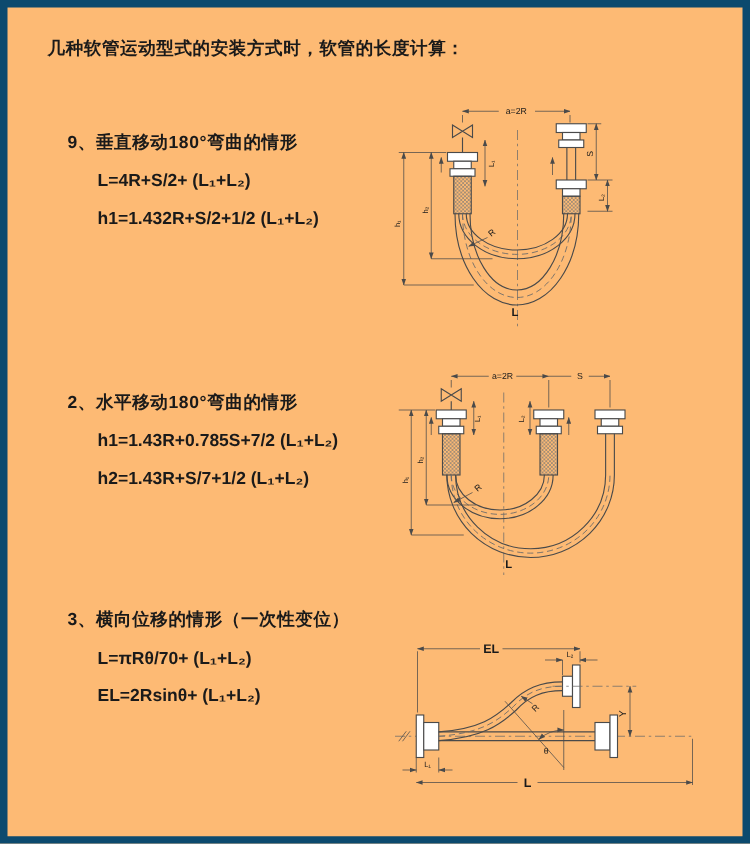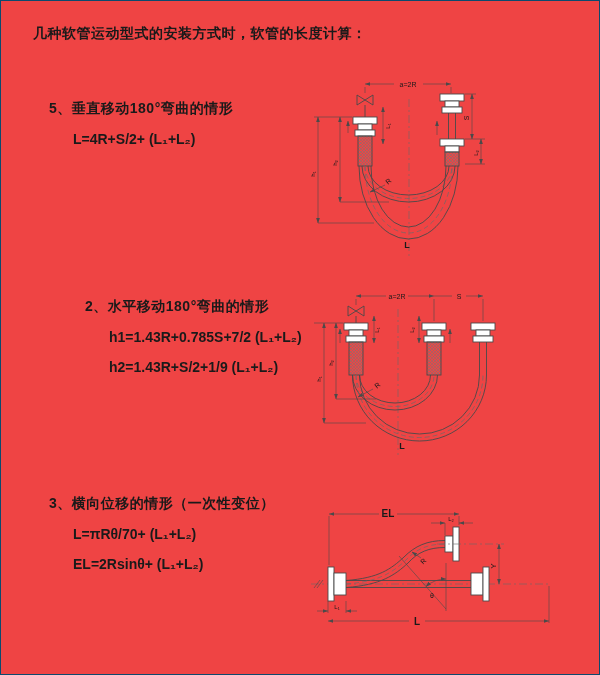--- a/index.html
+++ b/index.html
@@ -1,34 +1,34 @@
 <!DOCTYPE html>
 <html><head>
 <meta charset="utf-8">
 <style>
   html,body{margin:0;padding:0;background:#e9e9e9;}
   #page{
     position:relative;
     width:600px;height:675px;
     margin:0 auto;
-    background:#ef4444;
-    border:1px solid #0c4a6e;
+    background:#fdba74;
+    border:6px solid #0c4a6e;
     box-sizing:border-box;
     font-family:"Liberation Sans","DejaVu Sans",sans-serif;
     color:#1a1a1a;
     overflow:hidden;
   }
   .title{
     position:absolute;left:32px;top:24px;
     font-size:14px;font-weight:700;letter-spacing:.5px;
   }
   .section{position:absolute;left:48px;}
   #sec1{top:99px;}
-  #sec2{top:297px;margin-left:36px;}
-  #sec3{top:494px;}
+  #sec2{top:307px;}
+  #sec3{top:481px;}
   .heading{font-size:14px;font-weight:700;margin:0 0 13px 0;letter-spacing:.5px;}
   .formula{font-size:14px;font-weight:600;margin:0 0 14px 24px;white-space:nowrap;}
   .diagram{position:absolute;}
   #diagram1{left:303px;top:70px;}
   #diagram2{left:305px;top:282px;}
   #diagram3{left:298px;top:498px;}
   svg text{font-family:"Liberation Sans","DejaVu Sans",sans-serif;fill:#1a1a1a;}
   .ln{stroke:#4a4a4a;stroke-width:0.9;fill:none;}
   .thin{stroke:#4a4a4a;stroke-width:0.6;fill:none;}
   .dash{stroke:#6a6a6a;stroke-width:0.6;fill:none;stroke-dasharray:8 3 2 3;}
@@ -37,28 +37,29 @@
   .braid{fill:url(#braidhatch);stroke:#4a4a4a;stroke-width:0.9;}
 </style>
 </head>
 <body>
 
 <div id="page">
 
   <div class="title">几种软管运动型式的安装方式时，软管的长度计算：</div>
 
   <div class="section" id="sec1">
-    <p class="heading">5、垂直移动180°弯曲的情形</p>
+    <p class="heading">9、垂直移动180°弯曲的情形</p>
     <p class="formula">L=4R+S/2+ (L₁+L₂)</p>
+    <p class="formula">h1=1.432R+S/2+1/2 (L₁+L₂)</p>
   </div>
 
   <div class="section" id="sec2">
     <p class="heading">2、水平移动180°弯曲的情形</p>
     <p class="formula">h1=1.43R+0.785S+7/2 (L₁+L₂)</p>
-    <p class="formula">h2=1.43R+S/2+1/9 (L₁+L₂)</p>
+    <p class="formula">h2=1.43R+S/7+1/2 (L₁+L₂)</p>
   </div>
 
   <div class="section" id="sec3">
     <p class="heading">3、横向位移的情形（一次性变位）</p>
     <p class="formula">L=πRθ/70+ (L₁+L₂)</p>
     <p class="formula">EL=2Rsinθ+ (L₁+L₂)</p>
   </div>
 
   <svg id="diagram1" class="diagram" width="285" height="200" viewBox="0 0 285 200">
     <defs>

